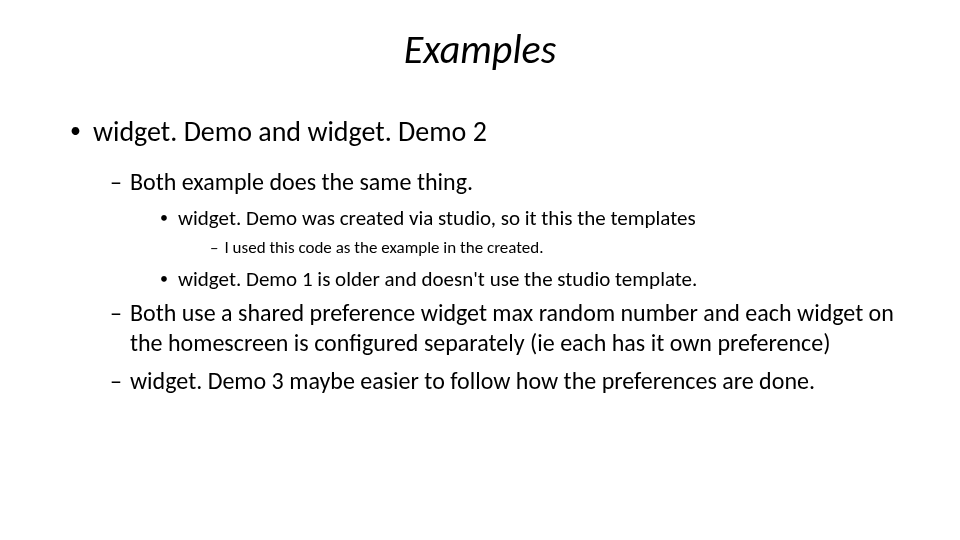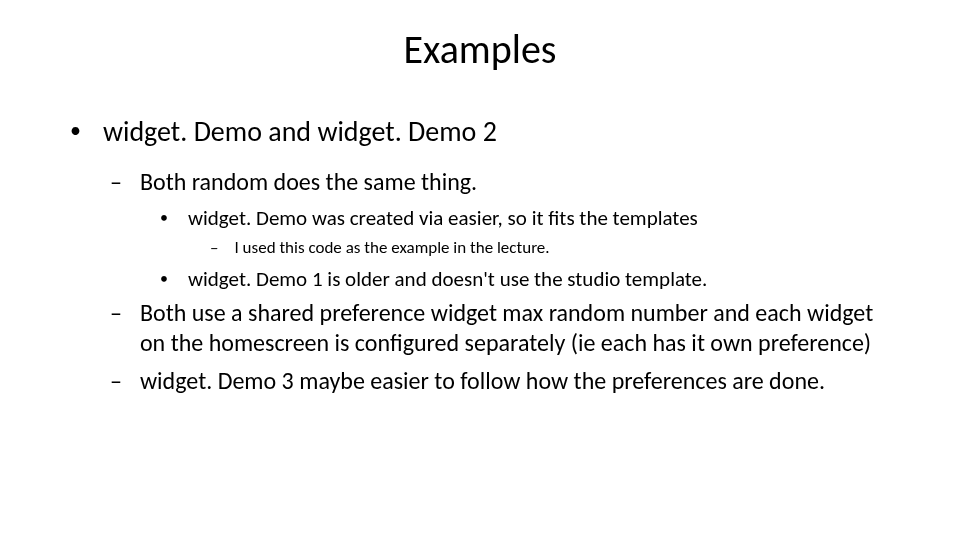--- a/index.html
+++ b/index.html
@@ -10,20 +10,21 @@
       font-family: Calibri, Arial, sans-serif;
       color: #000;
       padding: 25px 60px 30px 60px;
       overflow: hidden;
     }
     .title {
       text-align: center;
       font-size: 40px;
       font-weight: 400;
       margin-bottom: 40px;
+      font-style: italic;
     }
     .bullet-l1 {
       font-size: 28px;
       margin-left: 10px;
       margin-bottom: 18px;
       display: flex;
     }
     .bullet-l1 .marker { margin-right: 12px; font-size: 22px; line-height: 34px; }
     .dash-l2 {
       font-size: 24px;
@@ -40,45 +41,45 @@
       display: flex;
     }
     .bullet-l3 .marker { margin-right: 10px; font-size: 16px; line-height: 26px; }
     .dash-l4 {
       font-size: 17px;
       margin-left: 150px;
       margin-bottom: 8px;
       display: flex;
     }
     .dash-l4 .marker { margin-right: 6px; }
-    .txt { flex: 1; margin-left: 10px; }
+    .txt { flex: 1; }
   </style>
 </head>
 <body>
 
 <h1 class="title">Examples</h1>
 
 <div class="bullet-l1">
   <span class="marker">•</span>
   <span class="txt">widget. Demo and widget. Demo 2</span>
 </div>
 
 <div class="dash-l2">
   <span class="marker">–</span>
-  <span class="txt">Both random does the same thing.</span>
+  <span class="txt">Both example does the same thing.</span>
 </div>
 
 <div class="bullet-l3">
   <span class="marker">•</span>
-  <span class="txt">widget. Demo was created via easier, so it fits the templates</span>
+  <span class="txt">widget. Demo was created via studio, so it this the templates</span>
 </div>
 
 <div class="dash-l4">
   <span class="marker">–</span>
-  <span class="txt">I used this code as the example in the lecture.</span>
+  <span class="txt">I used this code as the example in the created.</span>
 </div>
 
 <div class="bullet-l3">
   <span class="marker">•</span>
   <span class="txt">widget. Demo 1 is older and doesn't use the studio template.</span>
 </div>
 
 <div class="dash-l2">
   <span class="marker">–</span>
   <span class="txt">Both use a shared preference widget max random number and each widget on the homescreen is configured separately (ie each has it own preference)</span>

